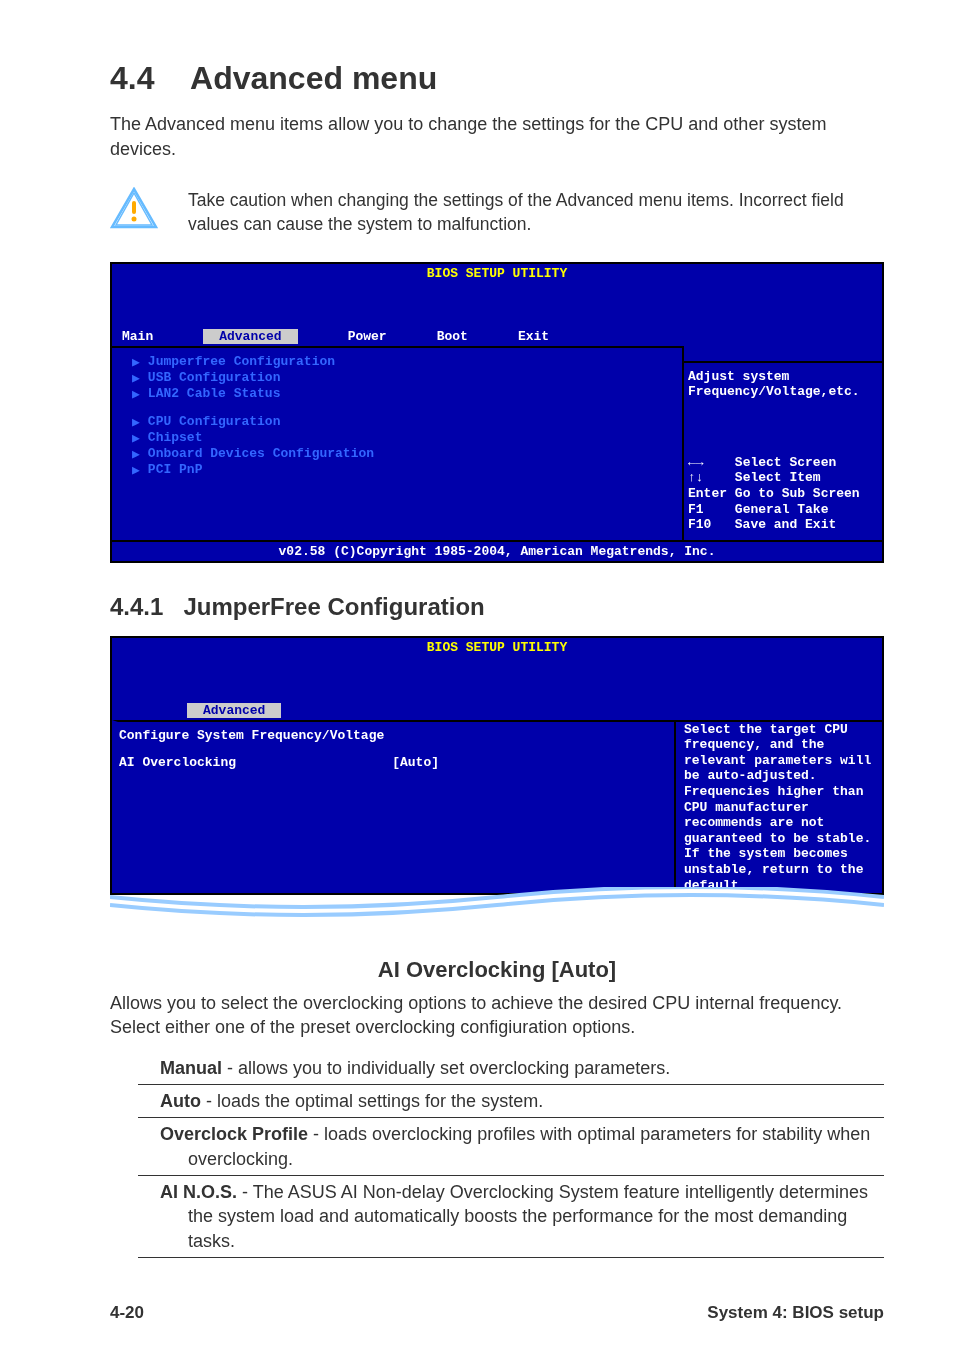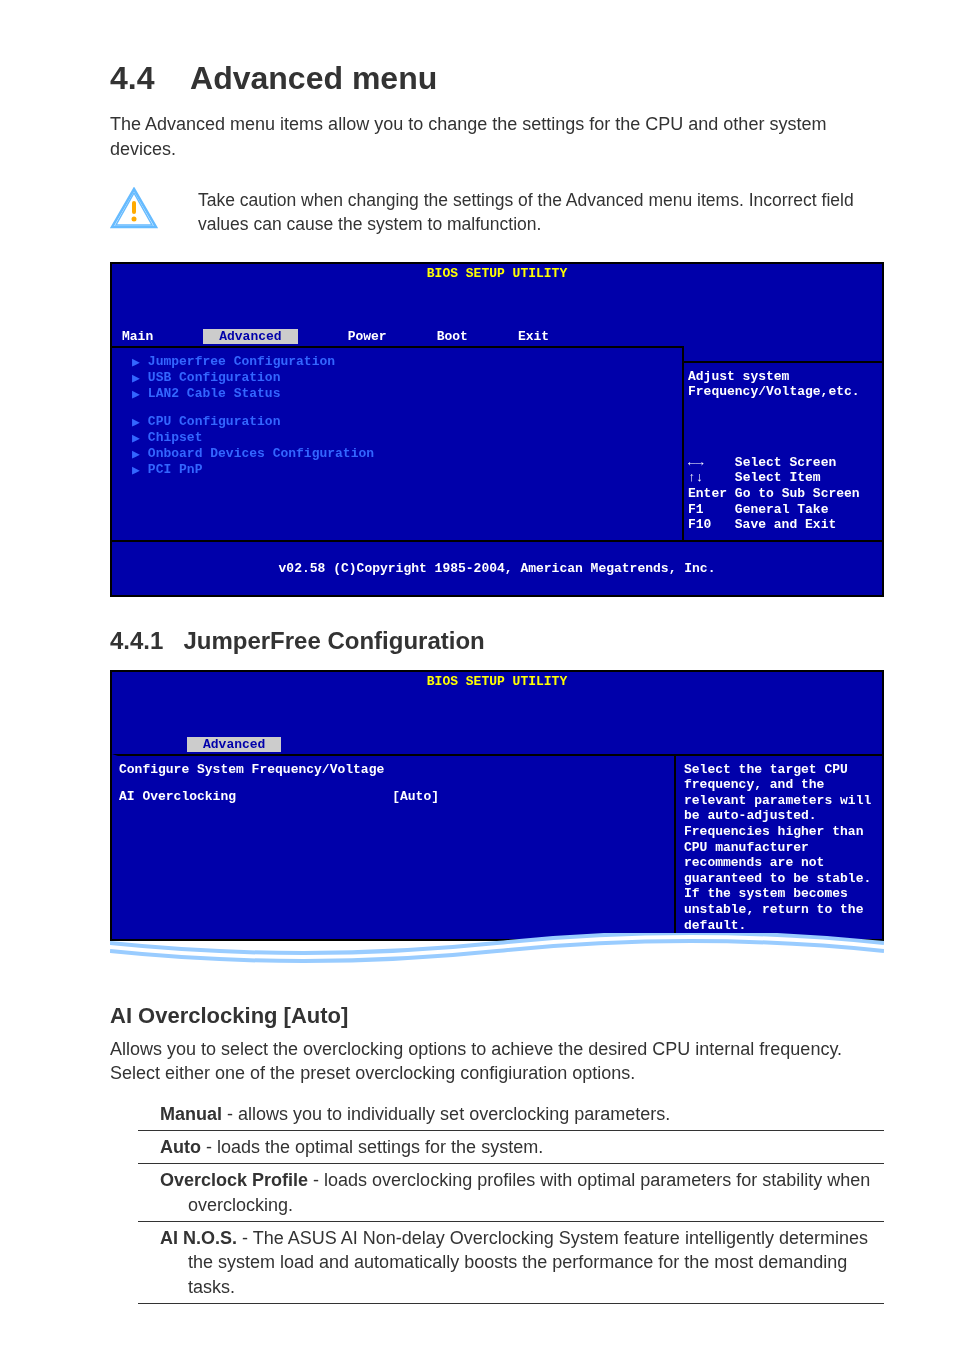--- a/index.html
+++ b/index.html
@@ -21,21 +21,21 @@
   }
   .intro {
     font-size: 18px;
     line-height: 1.4;
     margin-bottom: 25px;
     color: #333;
   }
   .caution-row {
     display: flex;
     align-items: flex-start;
-    gap: 40px;
+    gap: 30px;
     margin-bottom: 25px;
   }
   .caution-icon {
     width: 48px;
     height: 42px;
     flex-shrink: 0;
   }
   .caution-text {
     font-size: 17.5px;
     line-height: 1.35;
@@ -112,21 +112,21 @@
     font-weight: bold;
     margin-top: 55px;
     line-height: 1.2;
   }
   .bios-footer {
     background: #00a;
     color: #fff;
     text-align: center;
     font-weight: bold;
     border-top: 2px solid #000;
-    padding: 19px 0;
+    padding: 2px 0;
   }
   h2 {
     font-size: 24px;
     font-weight: bold;
     margin: 10px 0 15px 0;
     color: #333;
   }
   .bios-box2 {
     border: 2px solid #000;
     background: #00a;
@@ -148,38 +148,39 @@
     min-height: 140px;
   }
   .bios2-row {
     display: flex;
     justify-content: space-between;
     width: 320px;
   }
   .bios2-right {
     width: 190px;
     background: #00a;
-    padding: 6px 8px;
+    padding: 0 8px;
     border-top: 2px solid #000;
     color: #fff;
     font-weight: bold;
     line-height: 1.2;
   }
   .wave-wrap {
     position: relative;
     height: 40px;
     margin-top: -18px;
     margin-bottom: 30px;
     overflow: hidden;
   }
   h3 {
     font-size: 22px;
     font-weight: bold;
     margin: 26px 0 8px 0;
     color: #333;
+    text-align: center;
   }
   .para {
     font-size: 18px;
     line-height: 1.35;
     margin-bottom: 12px;
     color: #333;
   }
   .option {
     font-size: 18px;
     line-height: 1.35;

